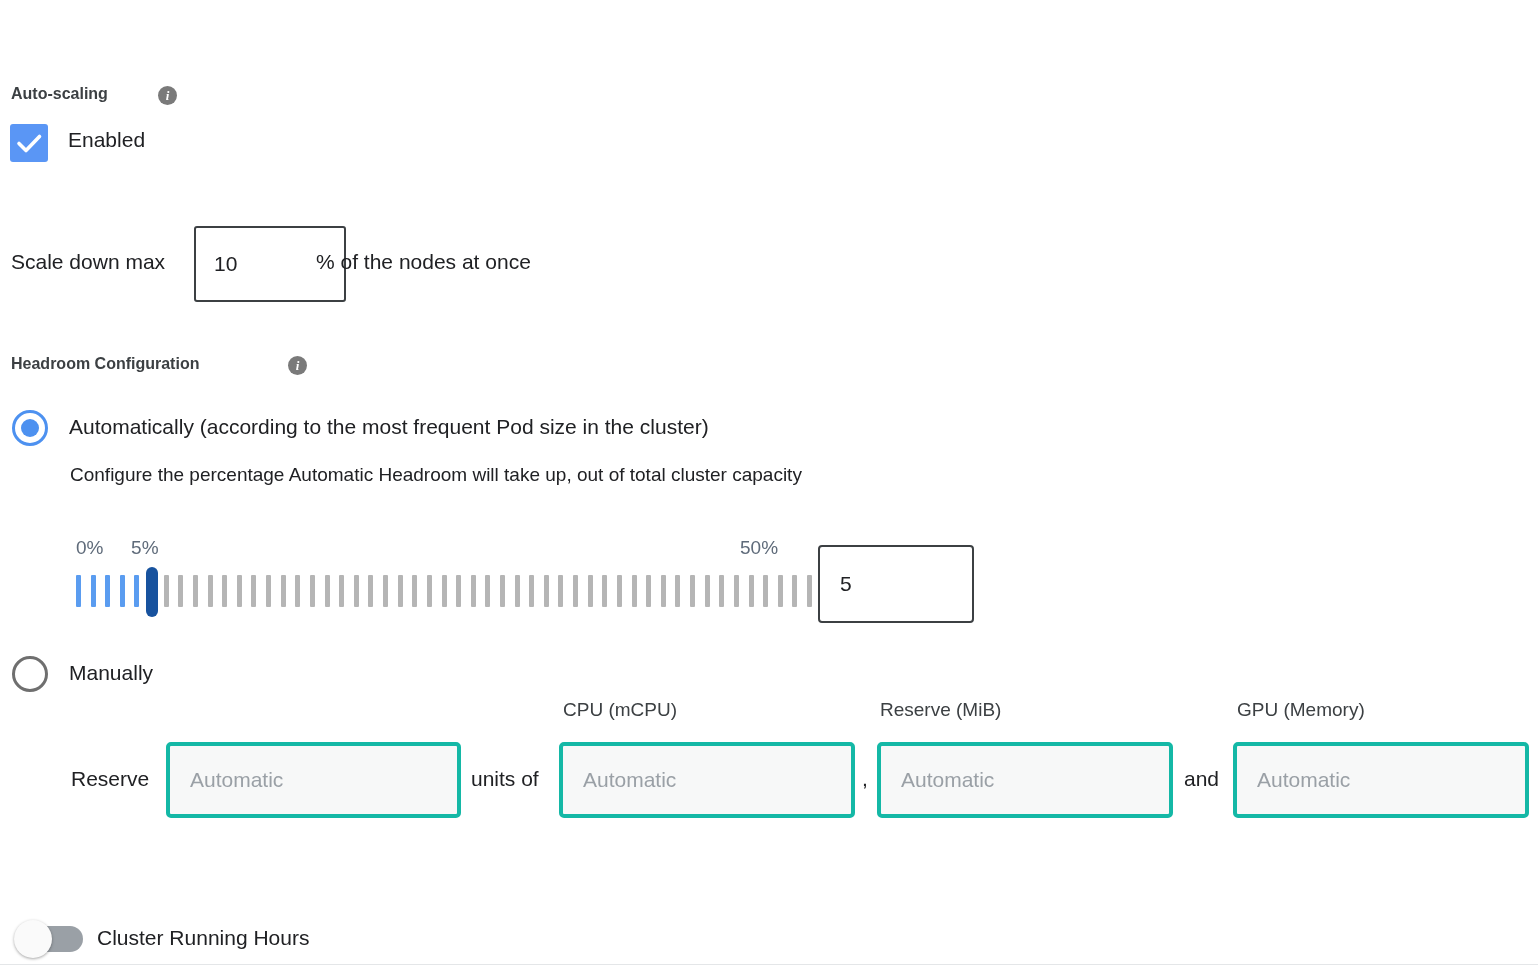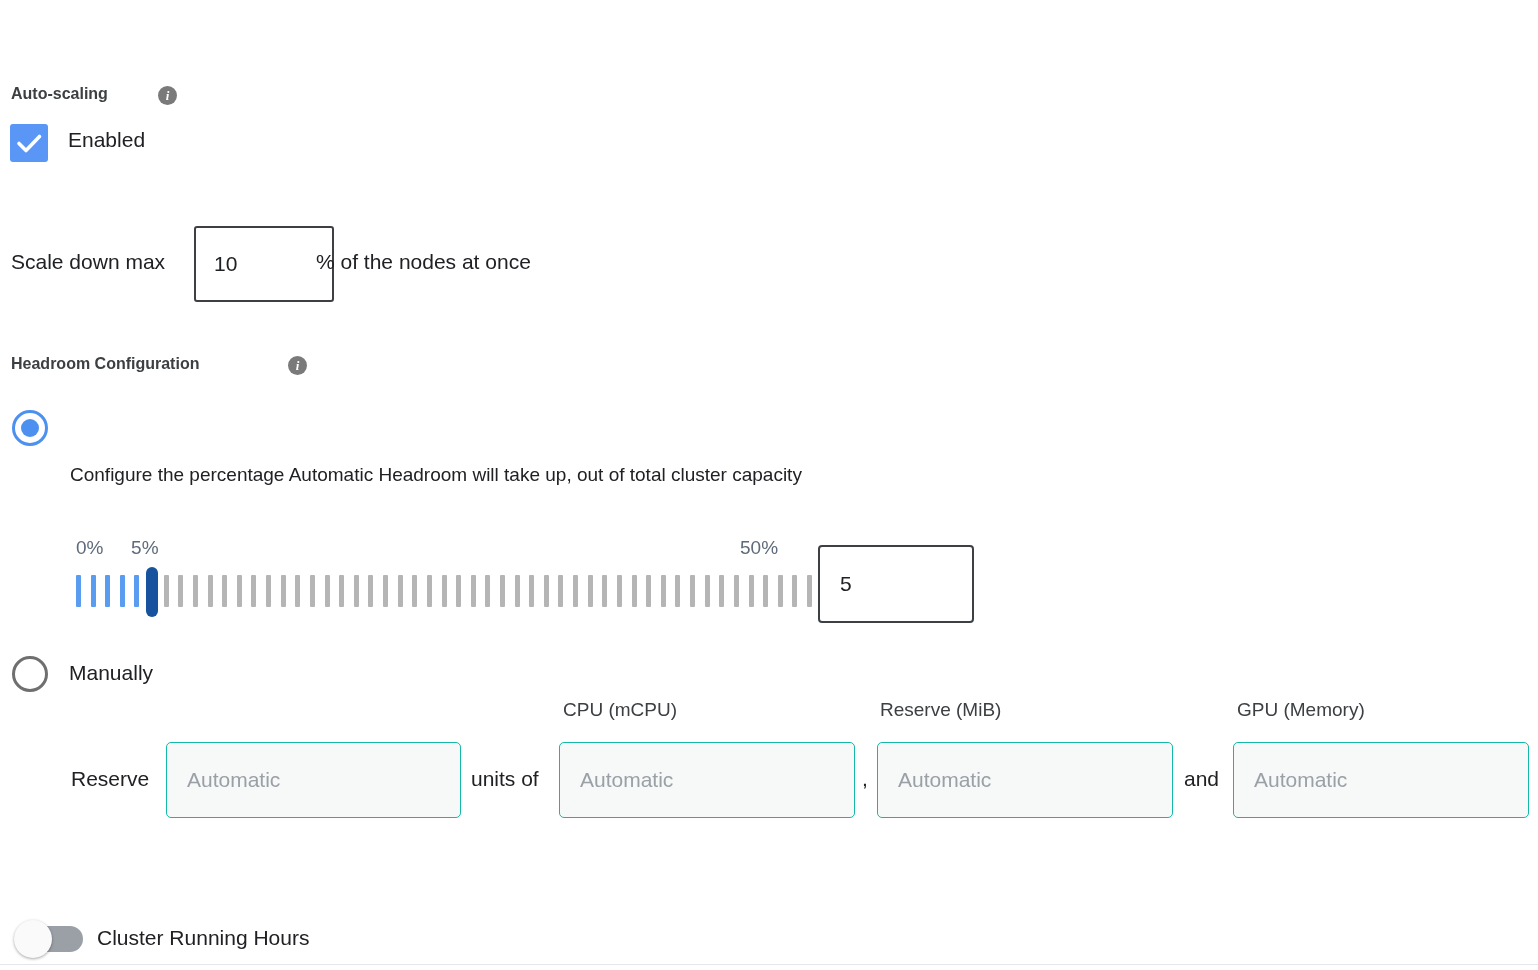--- a/index.html
+++ b/index.html
@@ -79,21 +79,21 @@
   .scale-label {
     position: absolute;
     left: 11px; top: 250px;
     font-size: 21px;
     color: #202124;
     white-space: nowrap;
   }
   .scale-input {
     position: absolute;
     left: 194px; top: 226px;
-    width: 140px; height: 76px;
+    width: 152px; height: 76px;
     border: 2px solid #3c4043;
     border-radius: 3px;
     background: #fff;
     font-family: "Liberation Sans", sans-serif;
     font-size: 21px;
     color: #202124;
     padding: 0 18px;
     outline: none;
   }
   .scale-suffix {
@@ -202,21 +202,21 @@
     position: absolute;
     left: 71px; top: 767px;
     font-size: 21px;
     color: #202124;
     white-space: nowrap;
   }
   .disabled-input {
     position: absolute;
     top: 742px;
     height: 76px;
-    border: 1px solid #14b8a6;
+    border: 4px solid #14b8a6;
     border-radius: 5px;
     background: #f7f8f8;
     font-family: "Liberation Sans", sans-serif;
     font-size: 21px;
     color: #202124;
     padding: 0 20px;
     outline: none;
   }
   .disabled-input::placeholder { color: #9aa0a6; opacity: 1; }
   .joiner {
@@ -273,20 +273,21 @@
   <div class="checkbox-label">Enabled</div>
 
   <div class="scale-label">Scale down max</div>
   <input class="scale-input" type="text" value="10" style="">
   <div class="scale-suffix">% of the nodes at once</div>
 
   <div class="section-label" style="left:11px; top:355px;">Headroom Configuration</div>
   <div class="info-icon" style="left:288px; top:356px;">i</div>
 
   <div class="radio-outer radio-on"></div>
+  <div class="radio-label radio-label-auto">Automatically (according to the most frequent Pod size in the cluster)</div>
   <div class="radio-sub">Configure the percentage Automatic Headroom will take up, out of total cluster capacity</div>
 
   <div class="slider-wrap">
     <div class="slider-caption" id="slider-min" style="left:0px; top:0px;">0%</div>
     <div class="slider-caption" id="slider-cur" style="left: 55.1px; top: 0px;">5%</div>
     <div class="slider-caption" id="slider-max" style="left:664px; top:0px;">50%</div>
     <div class="ticks" id="slider-ticks">
         <div class="tick on" style="left: 0px;"></div>
         <div class="tick on" style="left: 14.62px;"></div>
         <div class="tick on" style="left: 29.24px;"></div>

